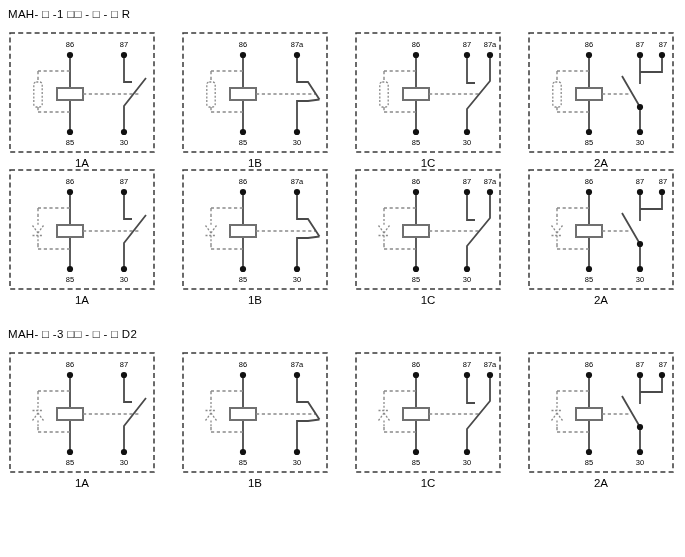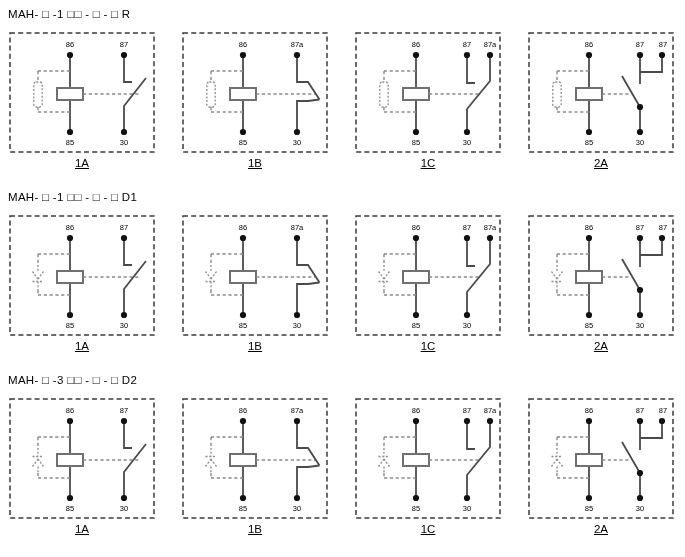--- a/index.html
+++ b/index.html
@@ -22,21 +22,20 @@
     padding-left:9px;
     gap:27px;
   }
   .cell{width:146px;display:flex;flex-direction:column;align-items:center;}
   .cell svg{display:block;width:146px;height:121px;}
   .caption{
     font-size:11.5px;
     margin-top:4px;
     text-align:center;
     color:var(--c-text,#000);
-    text-decoration:underline;
   }
   
   .bd{stroke:var(--c-border,#3a3a3a);stroke-width:1.5;fill:none;stroke-dasharray:5 3.2;}
   .sl{stroke:var(--c-solid,#4a4a4a);stroke-width:1.8;fill:none;stroke-linecap:butt;}
   .dl{stroke:var(--c-dash,#8b8b8b);stroke-width:1.4;fill:none;stroke-dasharray:3.2 2.6;}
   .ds{stroke:var(--c-dash,#8b8b8b);stroke-width:1.3;fill:none;stroke-dasharray:2 1.7;}
   .dot{fill:var(--c-dot,#111);stroke:none;}
   .coil{fill:#fff;stroke:var(--c-coil,#707070);stroke-width:2;}
   .tl{font:7.5px "Liberation Sans","DejaVu Sans",sans-serif;fill:var(--c-text,#000);text-anchor:middle;}
 </style>
@@ -150,21 +149,20 @@
         <text class="tl" x="61" y="113">85</text>
         <text class="tl" x="112" y="113">30</text>
       </svg>
       <div class="caption">2A</div>
     </div>
 
   </div>
 </div>
 
 <div class="row row-mid">
-  <div class="row-title">MAH- □ -1 □□ - □ - □ D1</div>
   <div class="cells">
 
     <div class="cell">
       <svg viewBox="0 0 146 121">
         <rect class="bd" x="1" y="1" width="144" height="119"></rect>
         <use href="#coil-common"></use>
         <use href="#sym-D1"></use>
         <use href="#contact-1A"></use>
         <text class="tl" x="61" y="15">86</text>
         <text class="tl" x="115" y="15">87</text>

